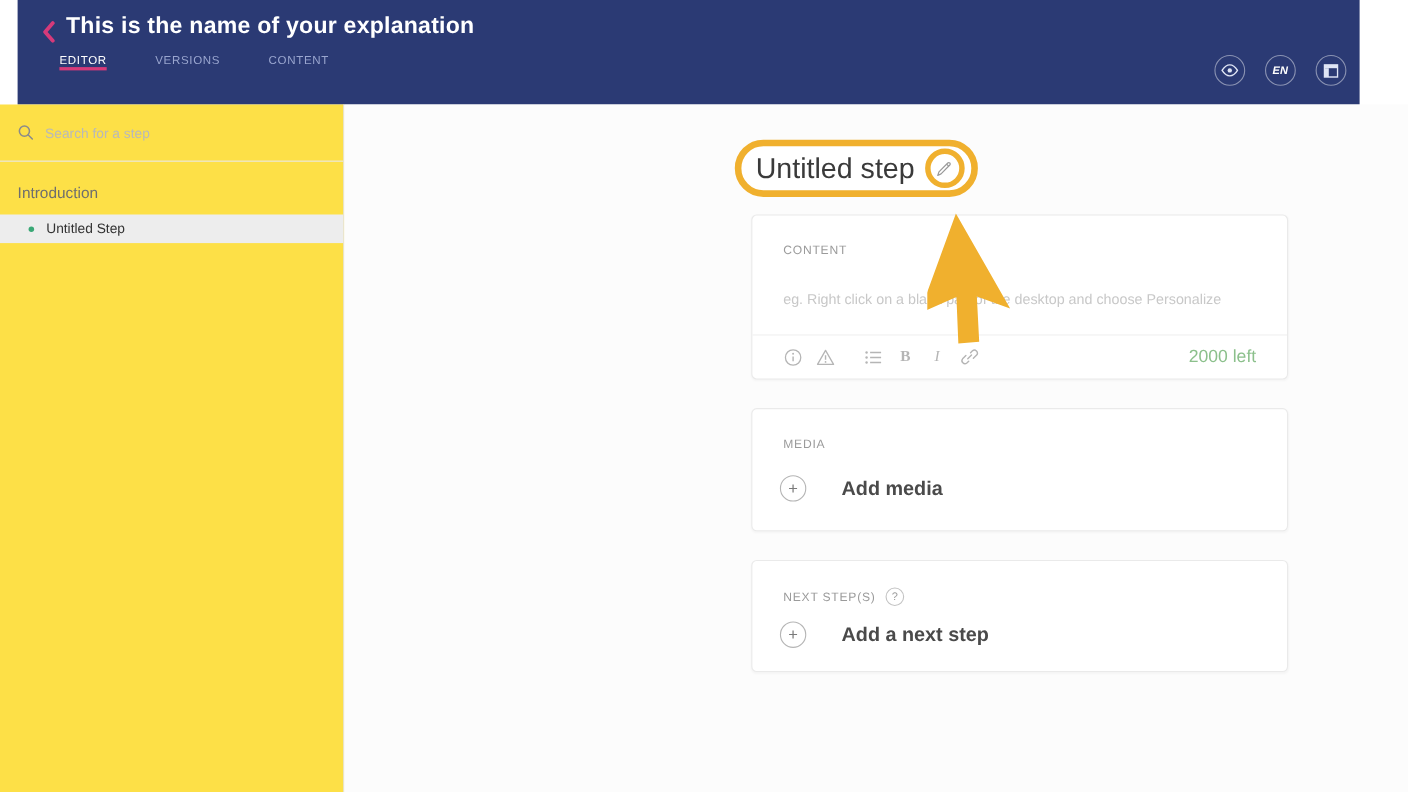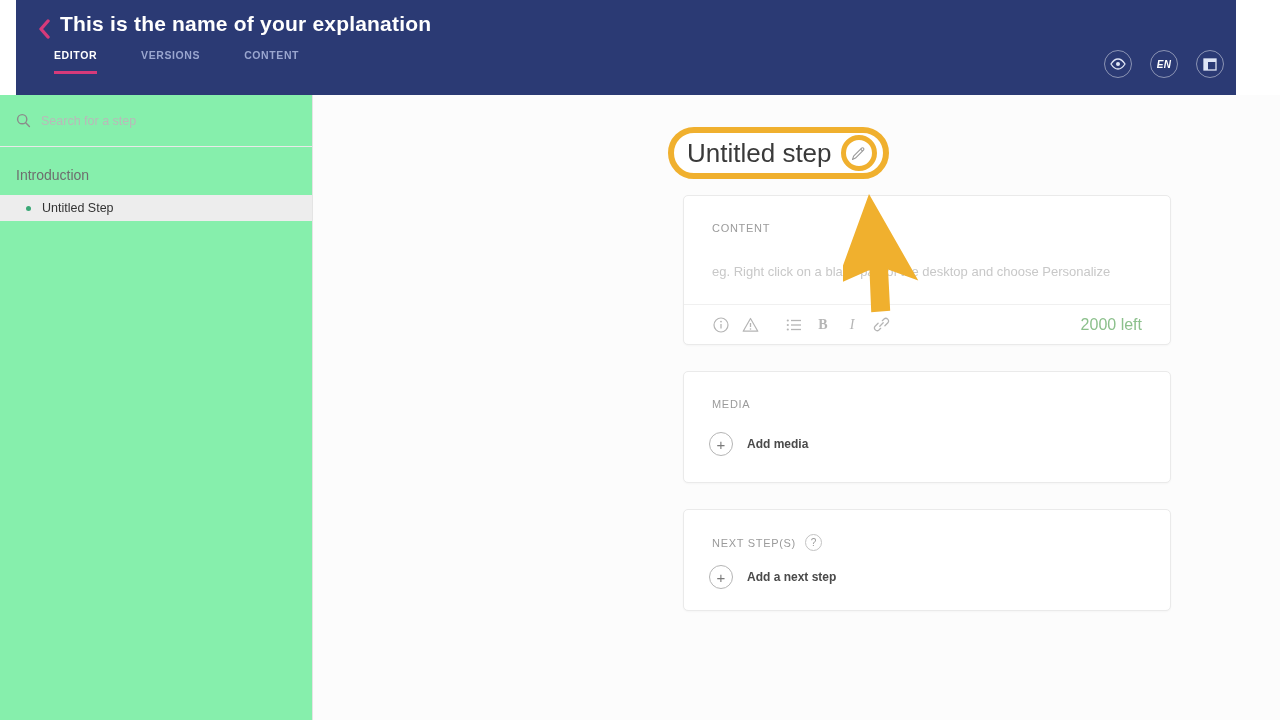--- a/index.html
+++ b/index.html
@@ -18,38 +18,38 @@
   .back-btn {
     position:absolute; left:16px; top:16px; width:24px; height:26px;
     display:flex; align-items:center; justify-content:center; cursor:pointer;
   }
   .header-title {
     position:absolute; left:44px; top:12px;
     color:#ffffff; font-size:21px; font-weight:600; letter-spacing:.2px;
   }
   .tabs { position:absolute; left:38px; top:49px; display:flex; gap:44px; }
   .tab {
-    font-size:10.5px; font-weight:700; letter-spacing:.6px;
-    color:#9aa6cf; padding-bottom:10px; border-bottom:3px solid transparent;
+    font-size:10.5px; font-weight:400; letter-spacing:.6px;
+    color:#9aa6cf; border-bottom:3px solid transparent;
     cursor:pointer;
   }
   .tab.active { color:#ffffff; border-bottom-color:var(--accent_pink,#d63a7a); }
   .hdr-actions { position:absolute; right:12px; top:50px; display:flex; gap:18px;font-style:italic; }
   .circle-btn {
     width:28px; height:28px; border-radius:50%;
     border:1px solid rgba(255,255,255,.45);
     display:flex; align-items:center; justify-content:center;
     color:#dfe5f5; cursor:pointer;
   }
   .lang-label { font-size:10px; font-weight:700; color:#ffffff; letter-spacing:.3px; }
 
   
   .sidebar {
     position:absolute; top:95px; left:0; width:313px; bottom:0;
-    background:#86efac; border-right:1px solid #e4e4e4;
+    background:#fde047; border-right:1px solid #e4e4e4;
   }
   .search-row {
     height:52px; display:flex; align-items:center; padding-left:16px;
     border-bottom:1px solid #e9e9e9;
   }
   .search-input {
     border:none; outline:none; background:transparent;
     font-family:"Liberation Sans", sans-serif;
     font-size:12.5px; color:#444; margin-left:10px; width:250px;
   }
@@ -124,21 +124,21 @@
   .add-row {
     position:absolute; left:25px; display:flex; align-items:center; cursor:pointer;
   }
   .card-media .add-row { top:60px; }
   .card-next  .add-row { top:55px; }
   .plus-circle {
     width:24px; height:24px; border-radius:50%; border:1px solid #b5b5b5;
     display:flex; align-items:center; justify-content:center;
     font-size:15px; color:#7a7a7a; font-weight:400;
   }
-  .add-label { margin-left:14px; font-size:12px; font-weight:700; color:#4a4a4a; }
+  .add-label { margin-left:32px; font-size:18px; font-weight:700; color:#4a4a4a; }
 
   
   .cursor-arrow { position:absolute; left:843px; top:186px; z-index:50; pointer-events:none; }
 
   svg { display:block; }
 </style>
 </head>
 <body>
 
 <div class="header">

